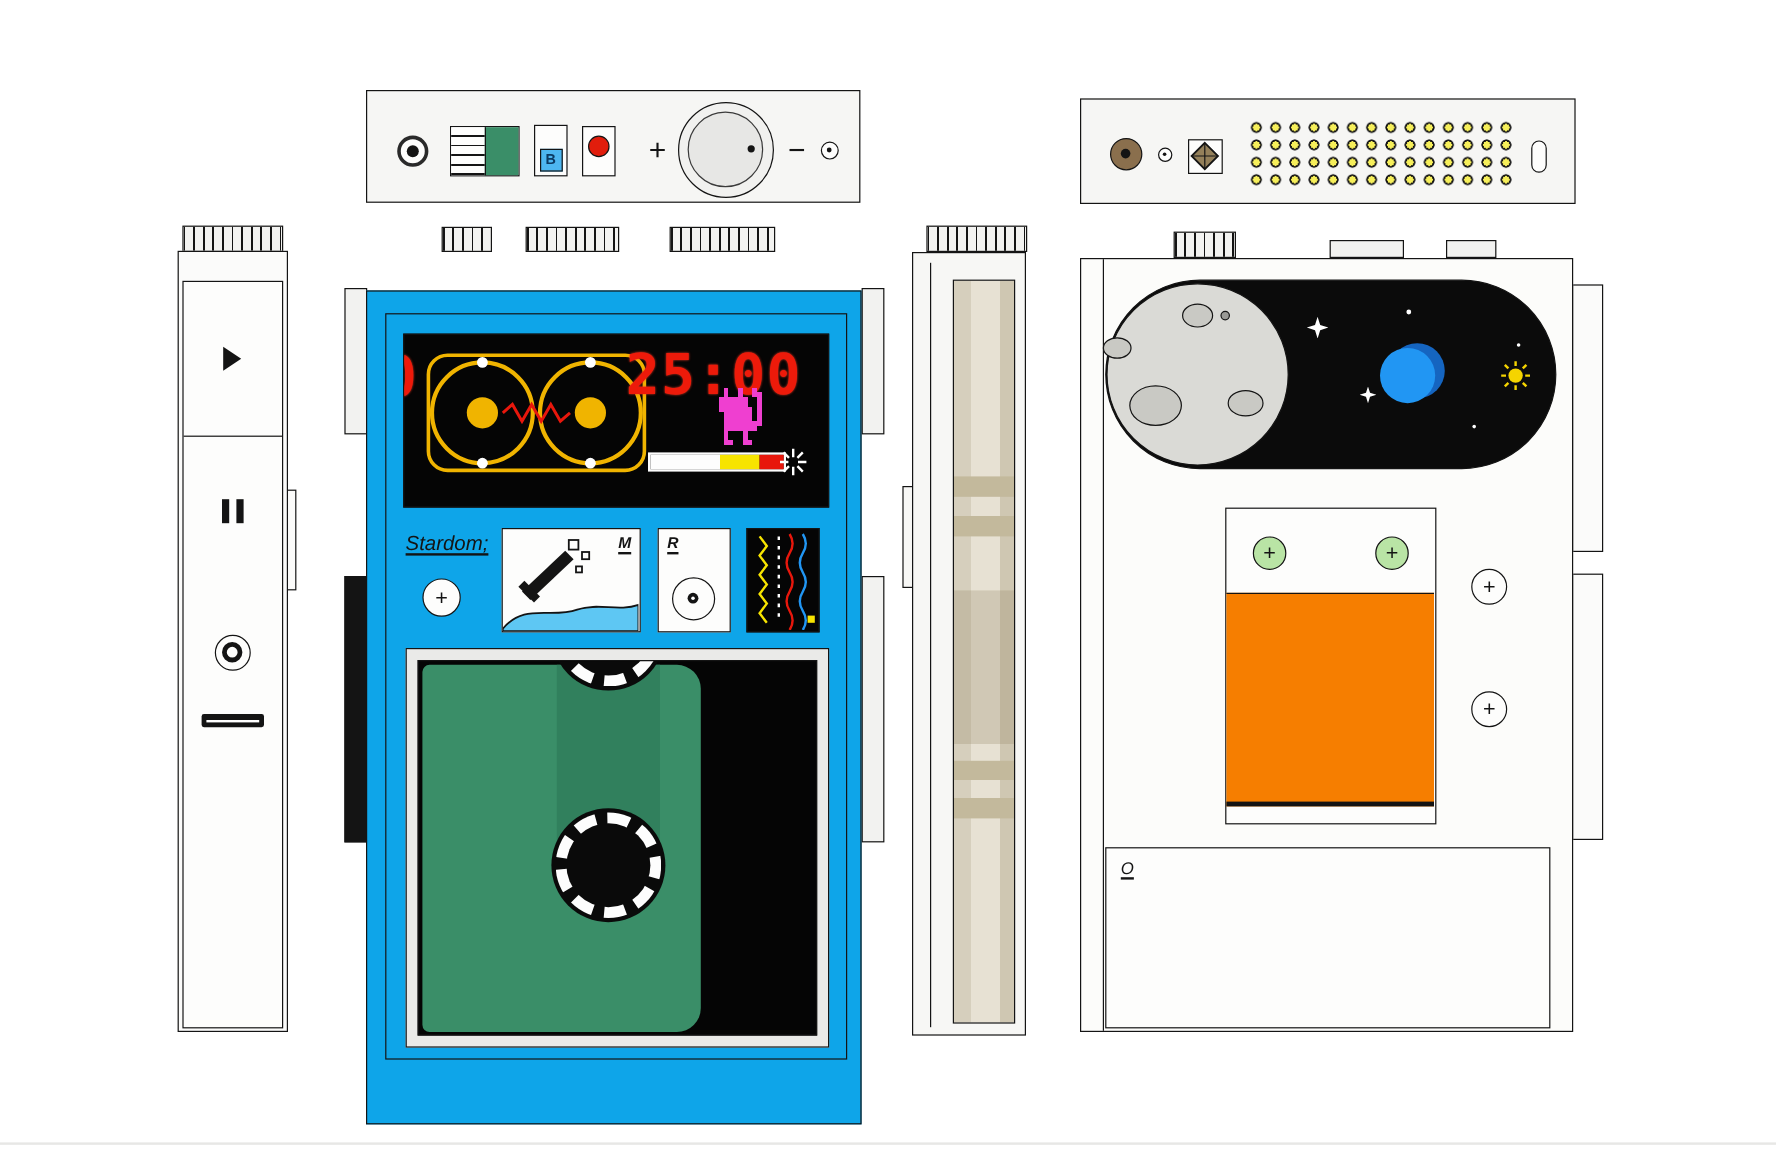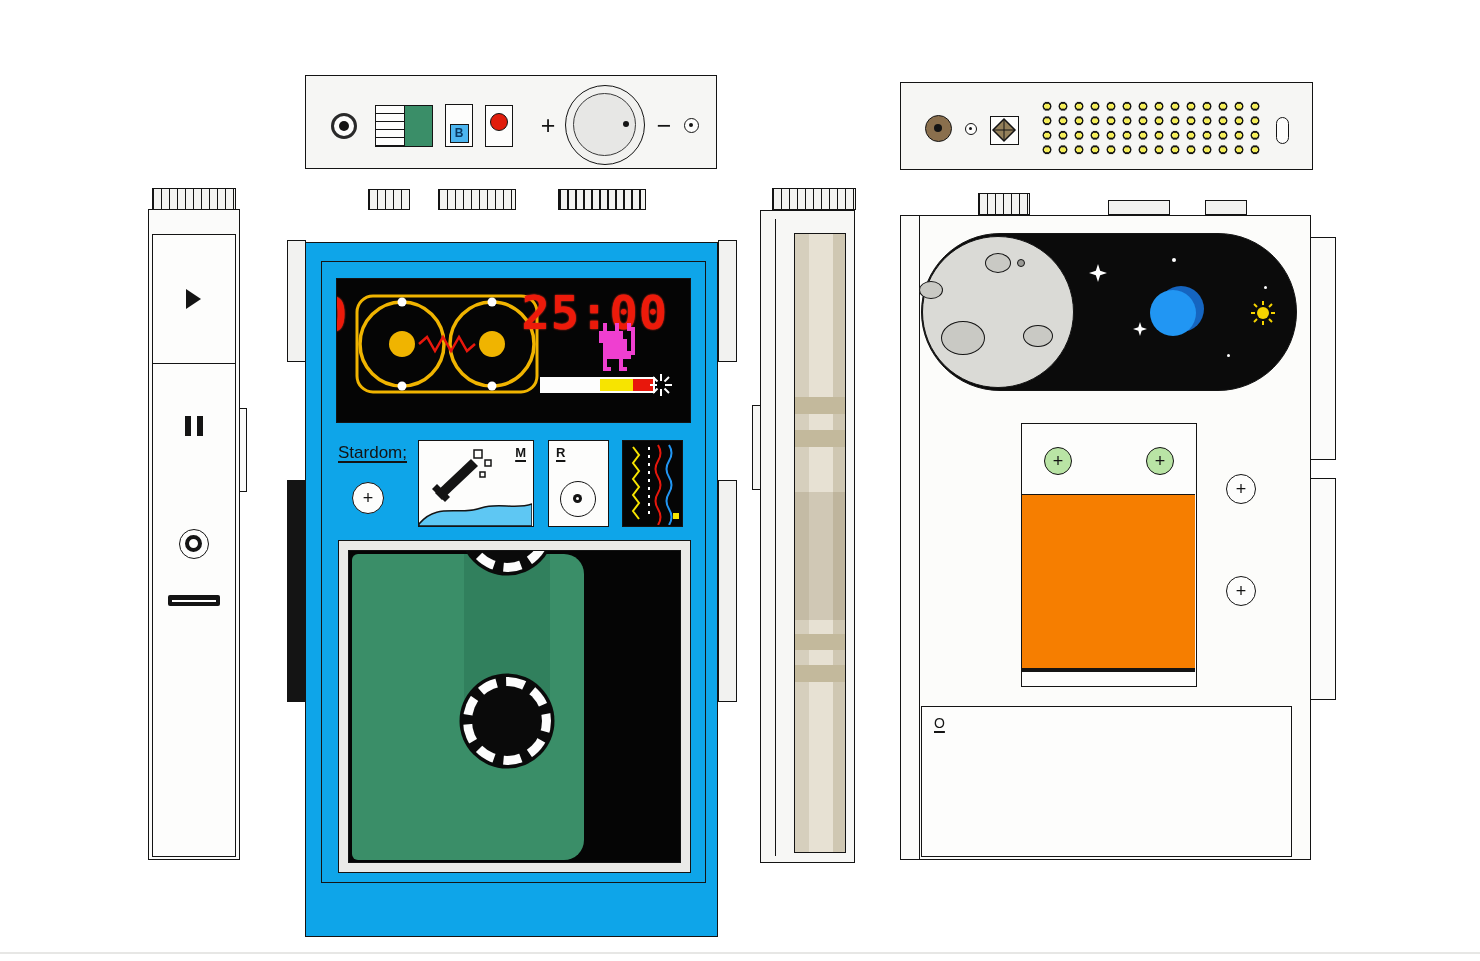--- a/index.html
+++ b/index.html
@@ -10,21 +10,21 @@
   .bd { border:1.5px solid #141414; }
   .panel { background:#f6f6f4; }
   .circle { border-radius:50%; }
   .ridged { background-color:#f3f3f1;
     background-image:repeating-linear-gradient(90deg,#141414 0 1.5px,#f3f3f1 1.5px 8px); }
   .screw { display:flex; align-items:center; justify-content:center;
     background:#fdfdfc; border:1.5px solid #141414; border-radius:50%;
     font-size:18px; line-height:1; }
   .screw.green { background:#b9e4a5; }
   .star4 { clip-path:polygon(50% 0%,62% 38%,100% 50%,62% 62%,50% 100%,38% 62%,0% 50%,38% 38%); background:#ffffff; }
-  .underline { text-decoration:underline; text-underline-offset:3px; text-decoration-thickness:1.5px; }
+  .underline { text-decoration:underline; text-underline-offset:3px; text-decoration-thickness:1.5px;font-style:italic; }
   .led { font-family:"DejaVu Sans Mono", monospace; font-weight:bold; color:#ed1a0a; text-shadow:0 0 2px #ff3b24; }
   .reel { position:absolute; width:88px; height:88px; border-radius:50%;
     background:#0a0a0a; border:9px dashed #fdfdfd; box-shadow:0 0 0 3.5px #0a0a0a; }
   .flexc { display:flex; align-items:center; justify-content:center; }
 </style>
 </head>
 <body>
 
 <div class="canvas">
 

